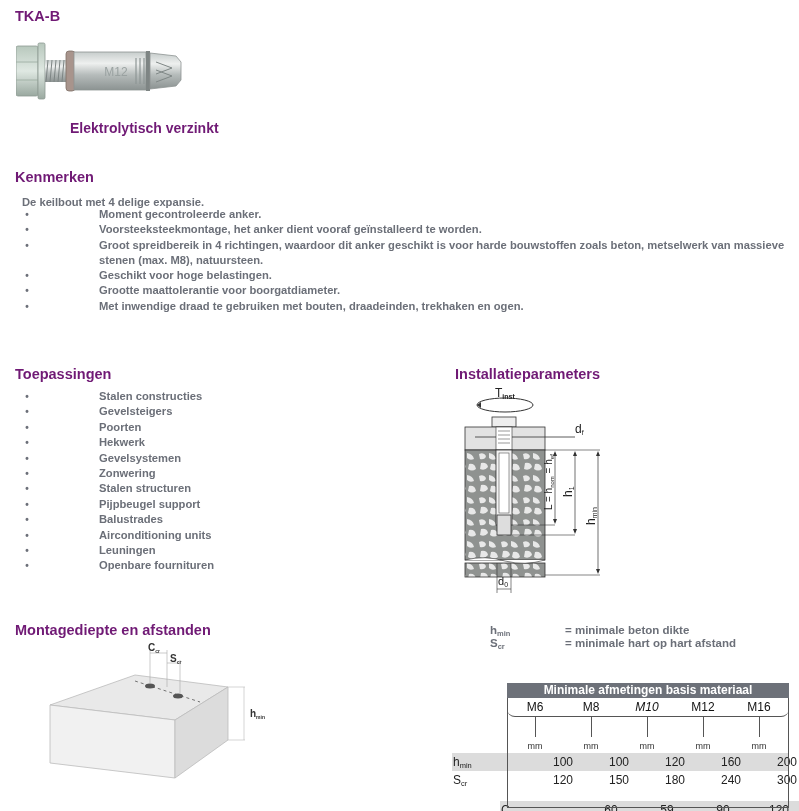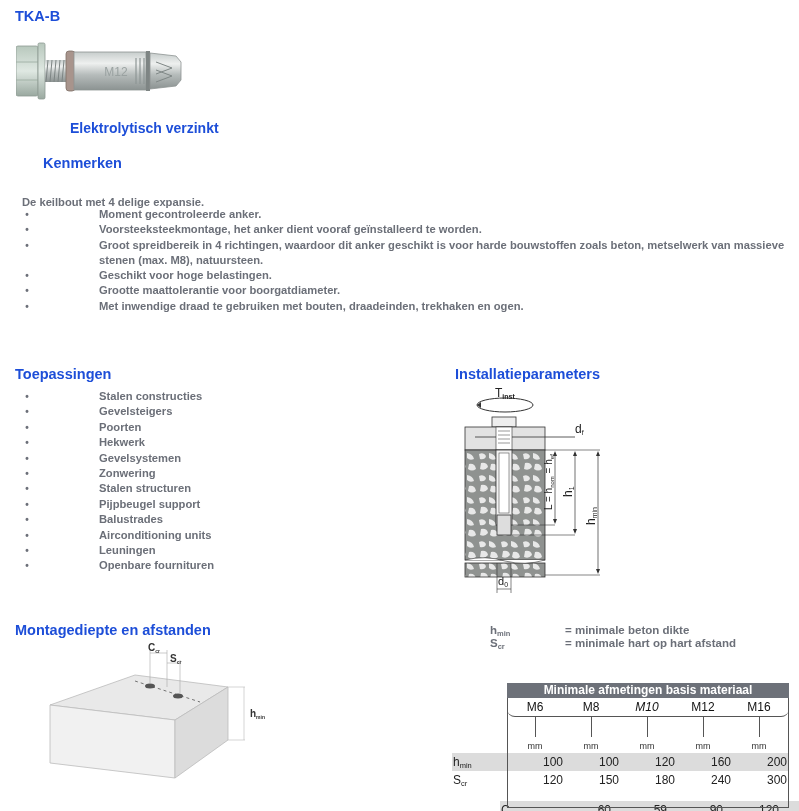--- a/index.html
+++ b/index.html
@@ -3,21 +3,21 @@
 <meta charset="utf-8">
 <style>
   html, body { margin: 0; padding: 0; background: #ffffff; }
   body {
     width: 799px; height: 811px; position: relative; overflow: hidden;
     font-family: "Liberation Sans", sans-serif;
     color: #6b6f78;
   }
   .abs { position: absolute; }
   .heading {
-    position: absolute; color: #1d4ed8; font-weight: bold; font-size: 14.5px;
+    position: absolute; color: #701a75; font-weight: bold; font-size: 14.5px;
     font-family: "Liberation Sans", sans-serif; white-space: nowrap;
   }
   .body-text {
     font-size: 11.2px; font-weight: bold; color: #6b6f78; white-space: nowrap;
     font-family: Liberation Sans, sans-serif;
   }
   .list { position: absolute; margin: 0; padding: 0; list-style: none; }
   .list li { position: relative; height: 15.4px; line-height: 15.4px; }
   .list li .bullet {
     position: absolute; left: 0; top: 0; width: 10px; text-align: center; font-size: 10px; color: #6b6f78;
@@ -47,21 +47,21 @@
     background: #6d7179; color: #ffffff; font-weight: bold; text-align: center; font-size: 12px;
   }
   .tbl .cols { position: absolute; left: 55px; top: 15px; width: 282px; height: 18px; border-bottom: 1px solid #555; border-radius: 8px; }
   .tbl .col { position: absolute; width: 56px; text-align: center; font-size: 12px; color: #111; line-height: 18px; }
   .tbl .tick { position: absolute; width: 1px; height: 20px; top: 34px; background: #555; }
   .tbl .unit { position: absolute; top: 58px; width: 56px; text-align: center; font-size: 9px; color: #333; }
   .tbl .row { position: absolute; left: 0; width: 337px; height: 18px; line-height: 18px; font-size: 12px; color: #222; }
   .tbl .row.shade .bg { background: #dcdcdc; }
   .tbl .row .bg { position: absolute; left: 0; top: 0; width: 337px; height: 18px; }
   .tbl .row .lbl { position: absolute; left: 1px; top: 0; font-size: 12px; color: #222; }
-  .tbl .row .val { position: absolute; width: 56px; text-align: right; top: 0; }
+  .tbl .row .val { position: absolute; width: 56px; text-align: center; top: 0; padding-left: 28px; }
   .tbl .vline-left { position: absolute; left: 55px; top: 15px; width: 1px; height: 110px; background: #555; }
   .tbl .vline-right { position: absolute; left: 336px; top: 15px; width: 1px; height: 110px; background: #555; }
   .tbl .hline-bottom { position: absolute; left: 55px; top: 124px; width: 282px; height: 1px; background: #555; }
 </style>
 </head>
 <body>
 
 <div class="heading" style="left:15px; top:8px;">TKA-B</div>
 
 <div class="abs anchor-img">
@@ -108,21 +108,21 @@
     <rect x="130" y="11" width="4" height="40" fill="#7e8584"></rect>
 
     <path d="M134 13 L160 16 L165 22 L165 40 L160 46 L134 49 Z" fill="url(#metal)" stroke="#8d9392" stroke-width="0.8"></path>
     <path d="M140 22 L156 28 L140 34" fill="none" stroke="#7f8786" stroke-width="1"></path>
     <path d="M140 30 L156 36 L140 42" fill="none" stroke="#7f8786" stroke-width="1"></path>
   </svg>
 </div>
 
 <div class="heading" style="left:70px; top:120px; font-size:14px;">Elektrolytisch verzinkt</div>
 
-<div class="heading" style="left:15px; top:155px;margin-left:28px;">Kenmerken</div>
+<div class="heading" style="left:15px; top:169px;">Kenmerken</div>
 <div class="abs body-text" style="left:22px; top:196px;">De keilbout met 4 delige expansie.</div>
 <ul class="list body-text" style="left:22px; top:207px;">
   <li>
       <span class="bullet">•</span>
       <span class="txt">Moment gecontroleerde anker.</span>
     </li>
   <li>
       <span class="bullet">•</span>
       <span class="txt">Voorsteeksteekmontage, het anker dient vooraf geïnstalleerd te worden.</span>
     </li>

